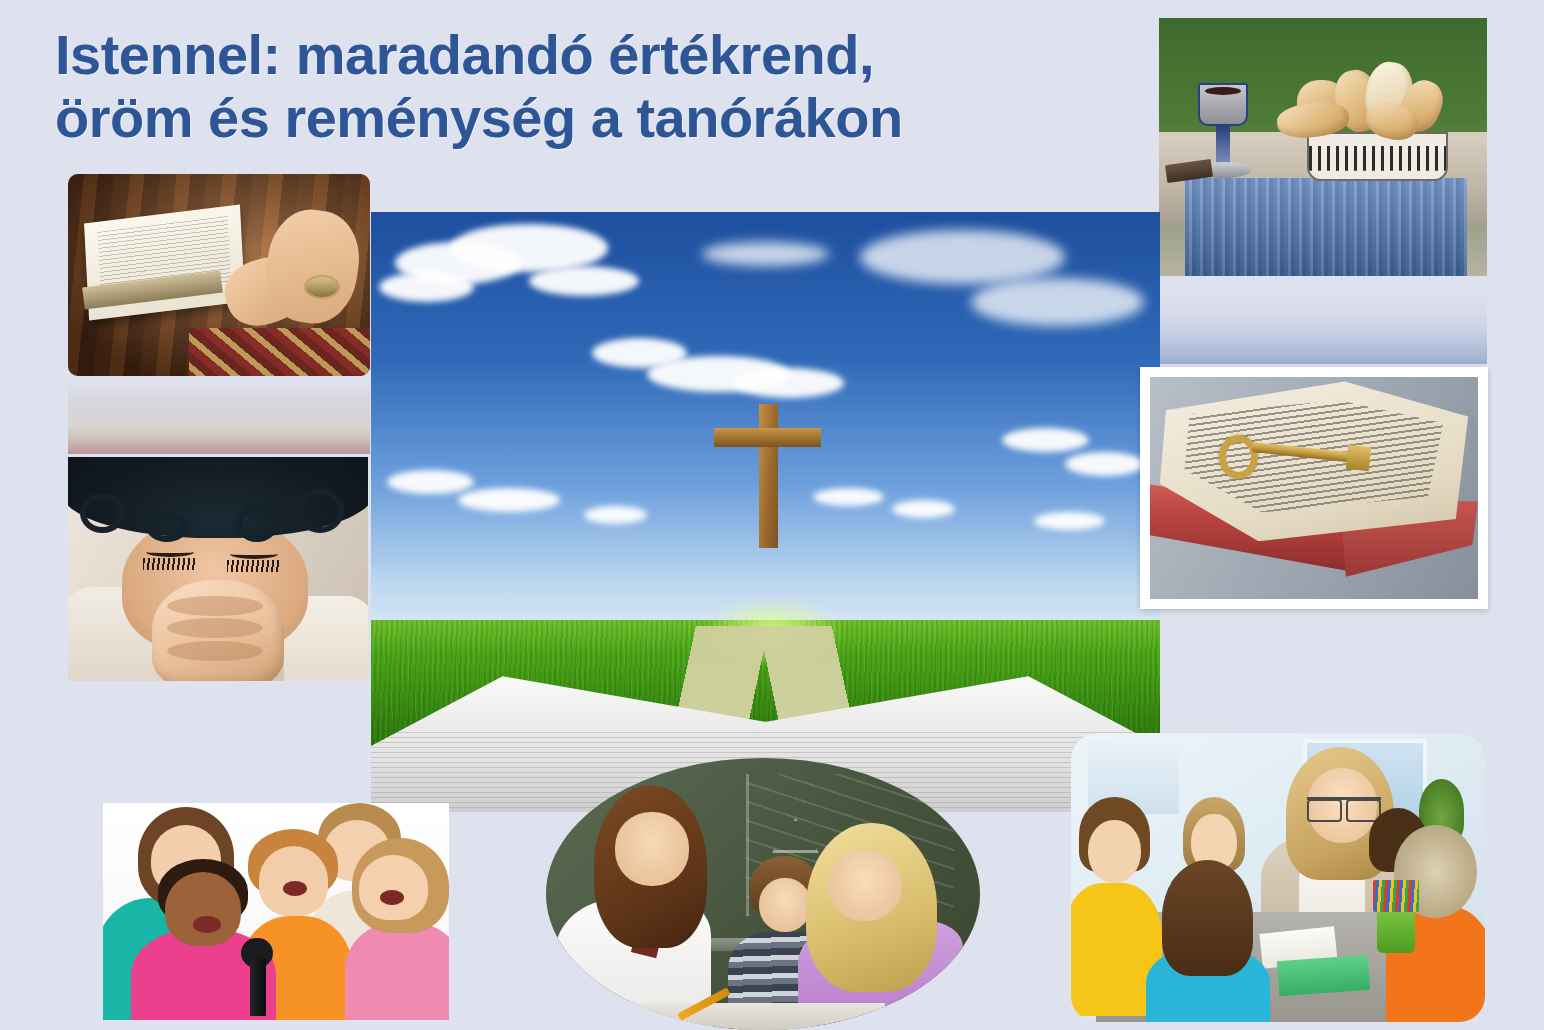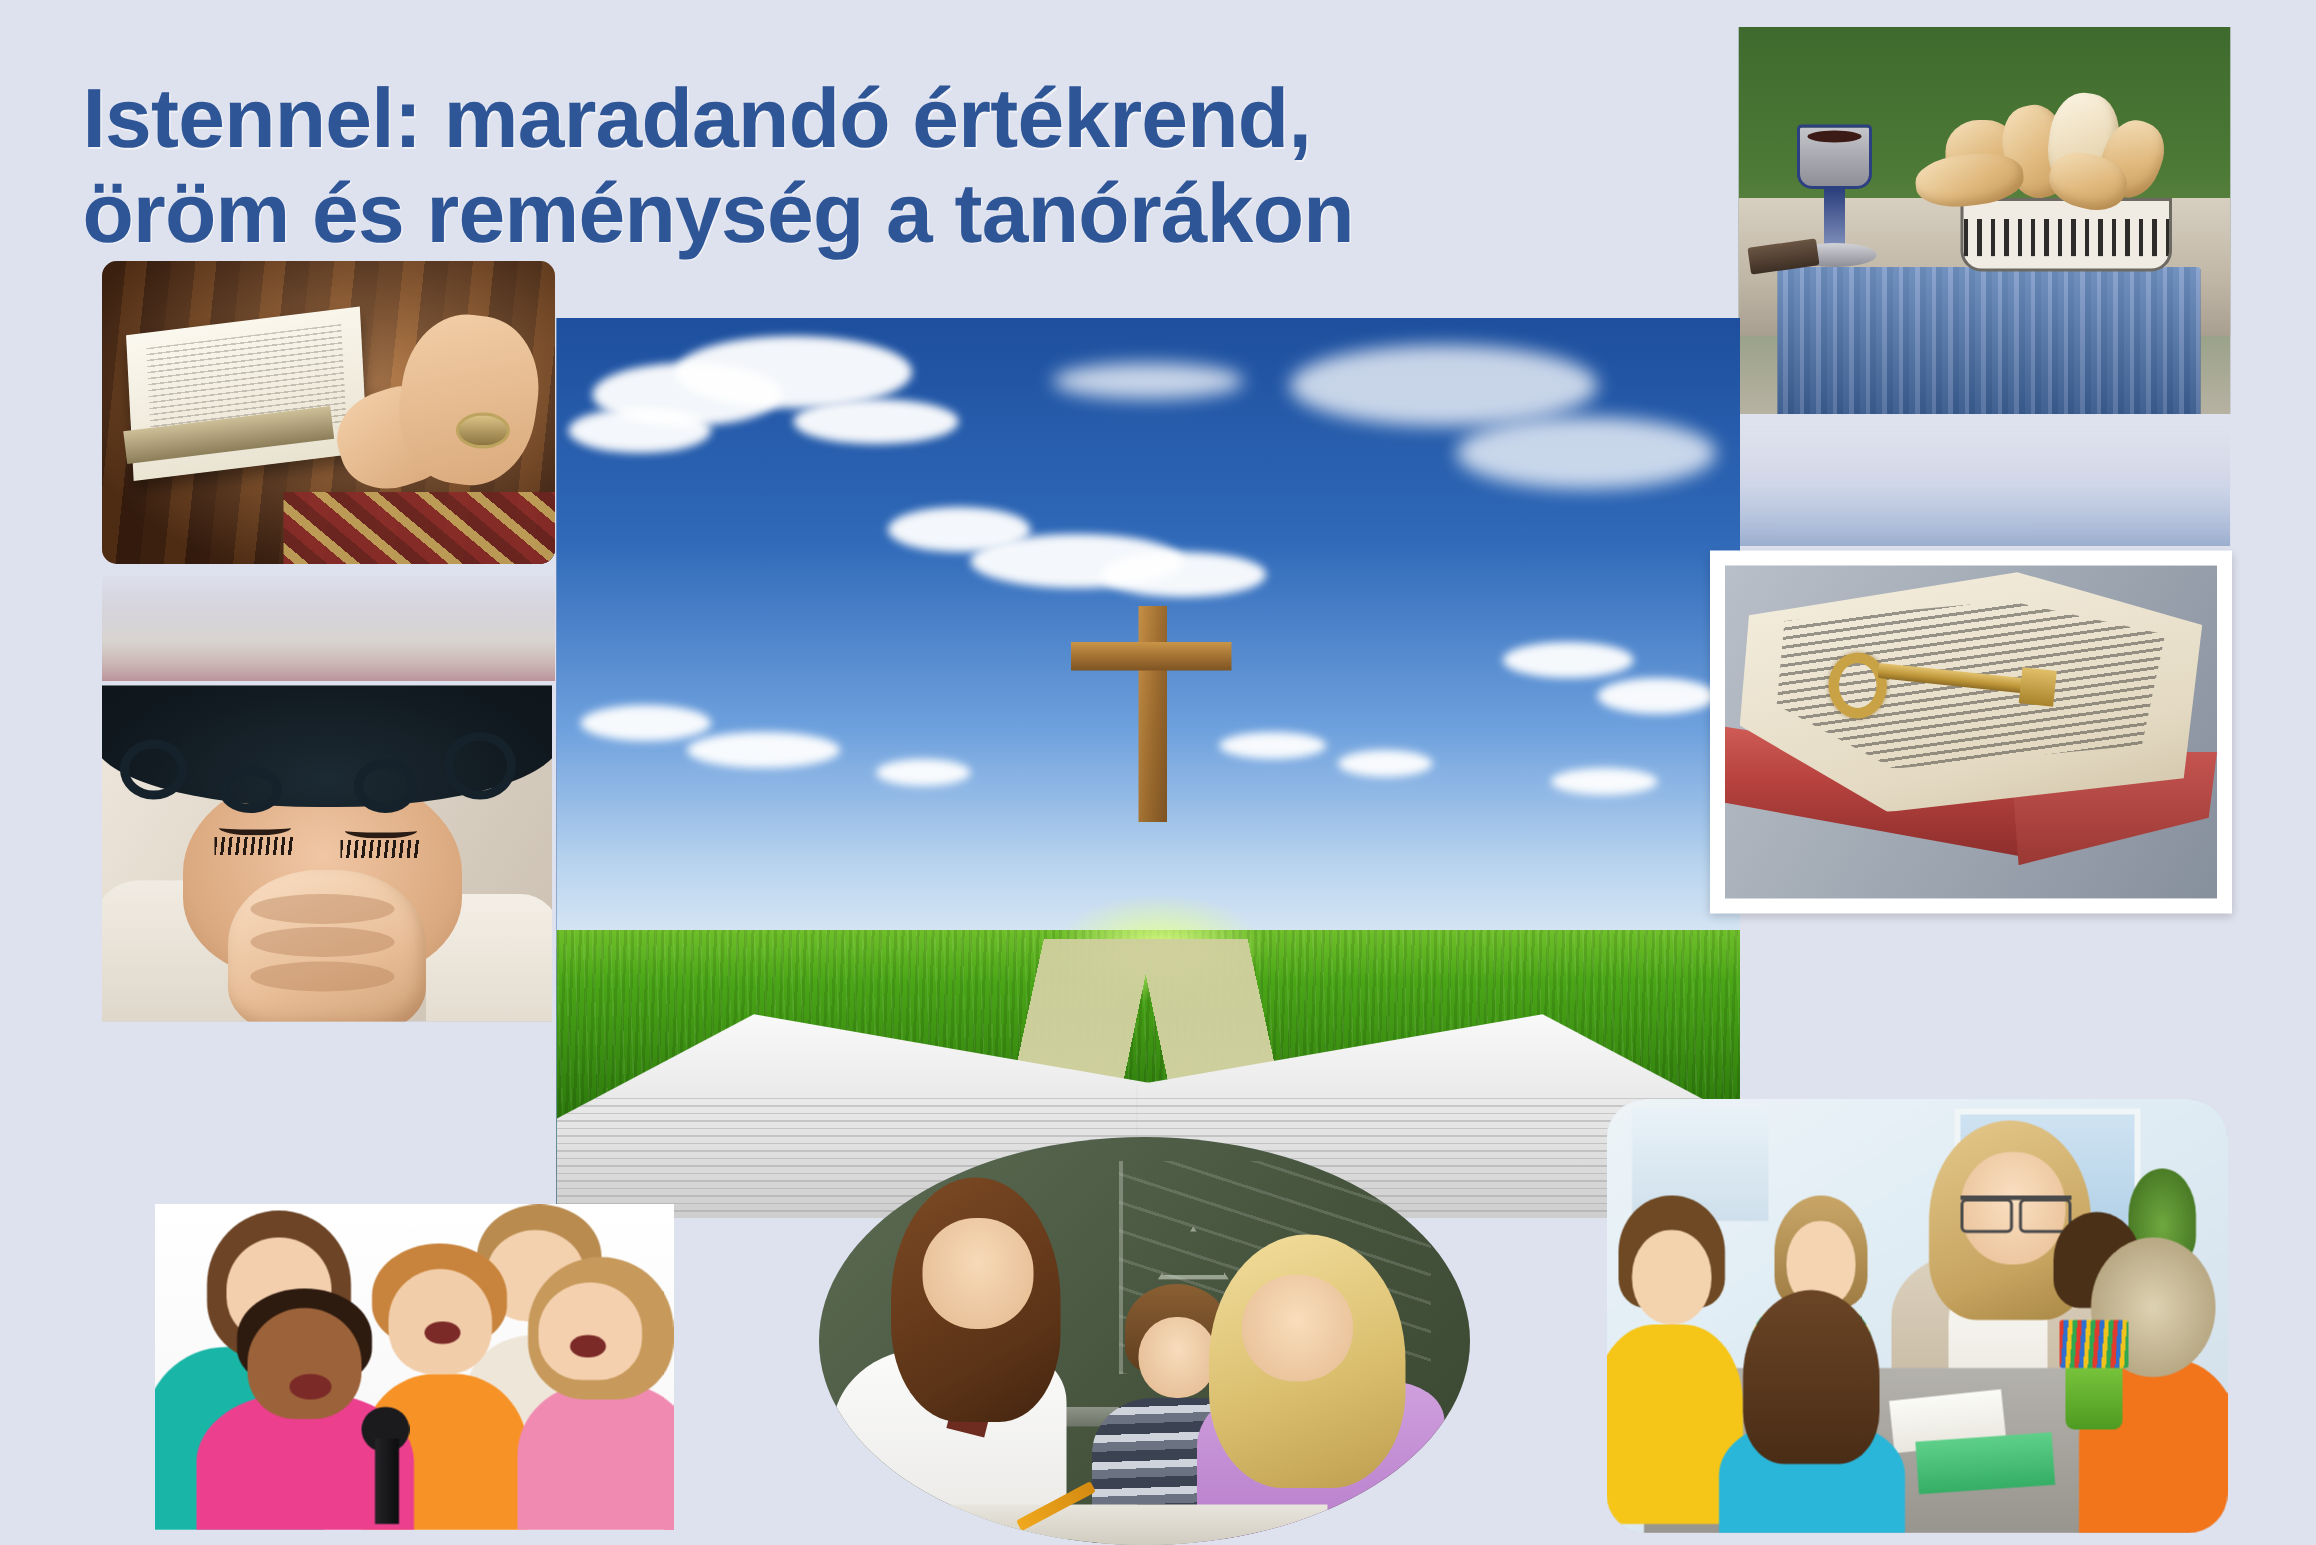--- a/index.html
+++ b/index.html
@@ -520,21 +520,21 @@
     content:""; position:absolute; left:-12%; top:-58%; width:124%; height:70%;
     background: repeating-linear-gradient(94deg,#e23b2d 0 3px,#2f6fd0 3px 6px,#f2c21d 6px 9px,#2fa84f 9px 12px);
     border-radius:2px;
   }
 </style>
 </head>
 <body>
 
 <div id="slide" style="background: rgb(222, 225, 238);">
 
-  <h1 id="slide-title" style="color: rgb(46, 85, 150); margin-top: 24px;">Istennel: maradandó értékrend,
+  <h1 id="slide-title" style="color: rgb(46, 85, 150);">Istennel: maradandó értékrend,
 öröm és reménység a tanórákon</h1>
 
   <div class="photo" id="photo-bread">
     <div class="layer sky"></div>
     <div class="wall"></div>
     <div class="cloth"></div>
     <div class="bowl"></div>
     <div class="roll r1"></div>
     <div class="roll r2"></div>
     <div class="roll r3"></div>

